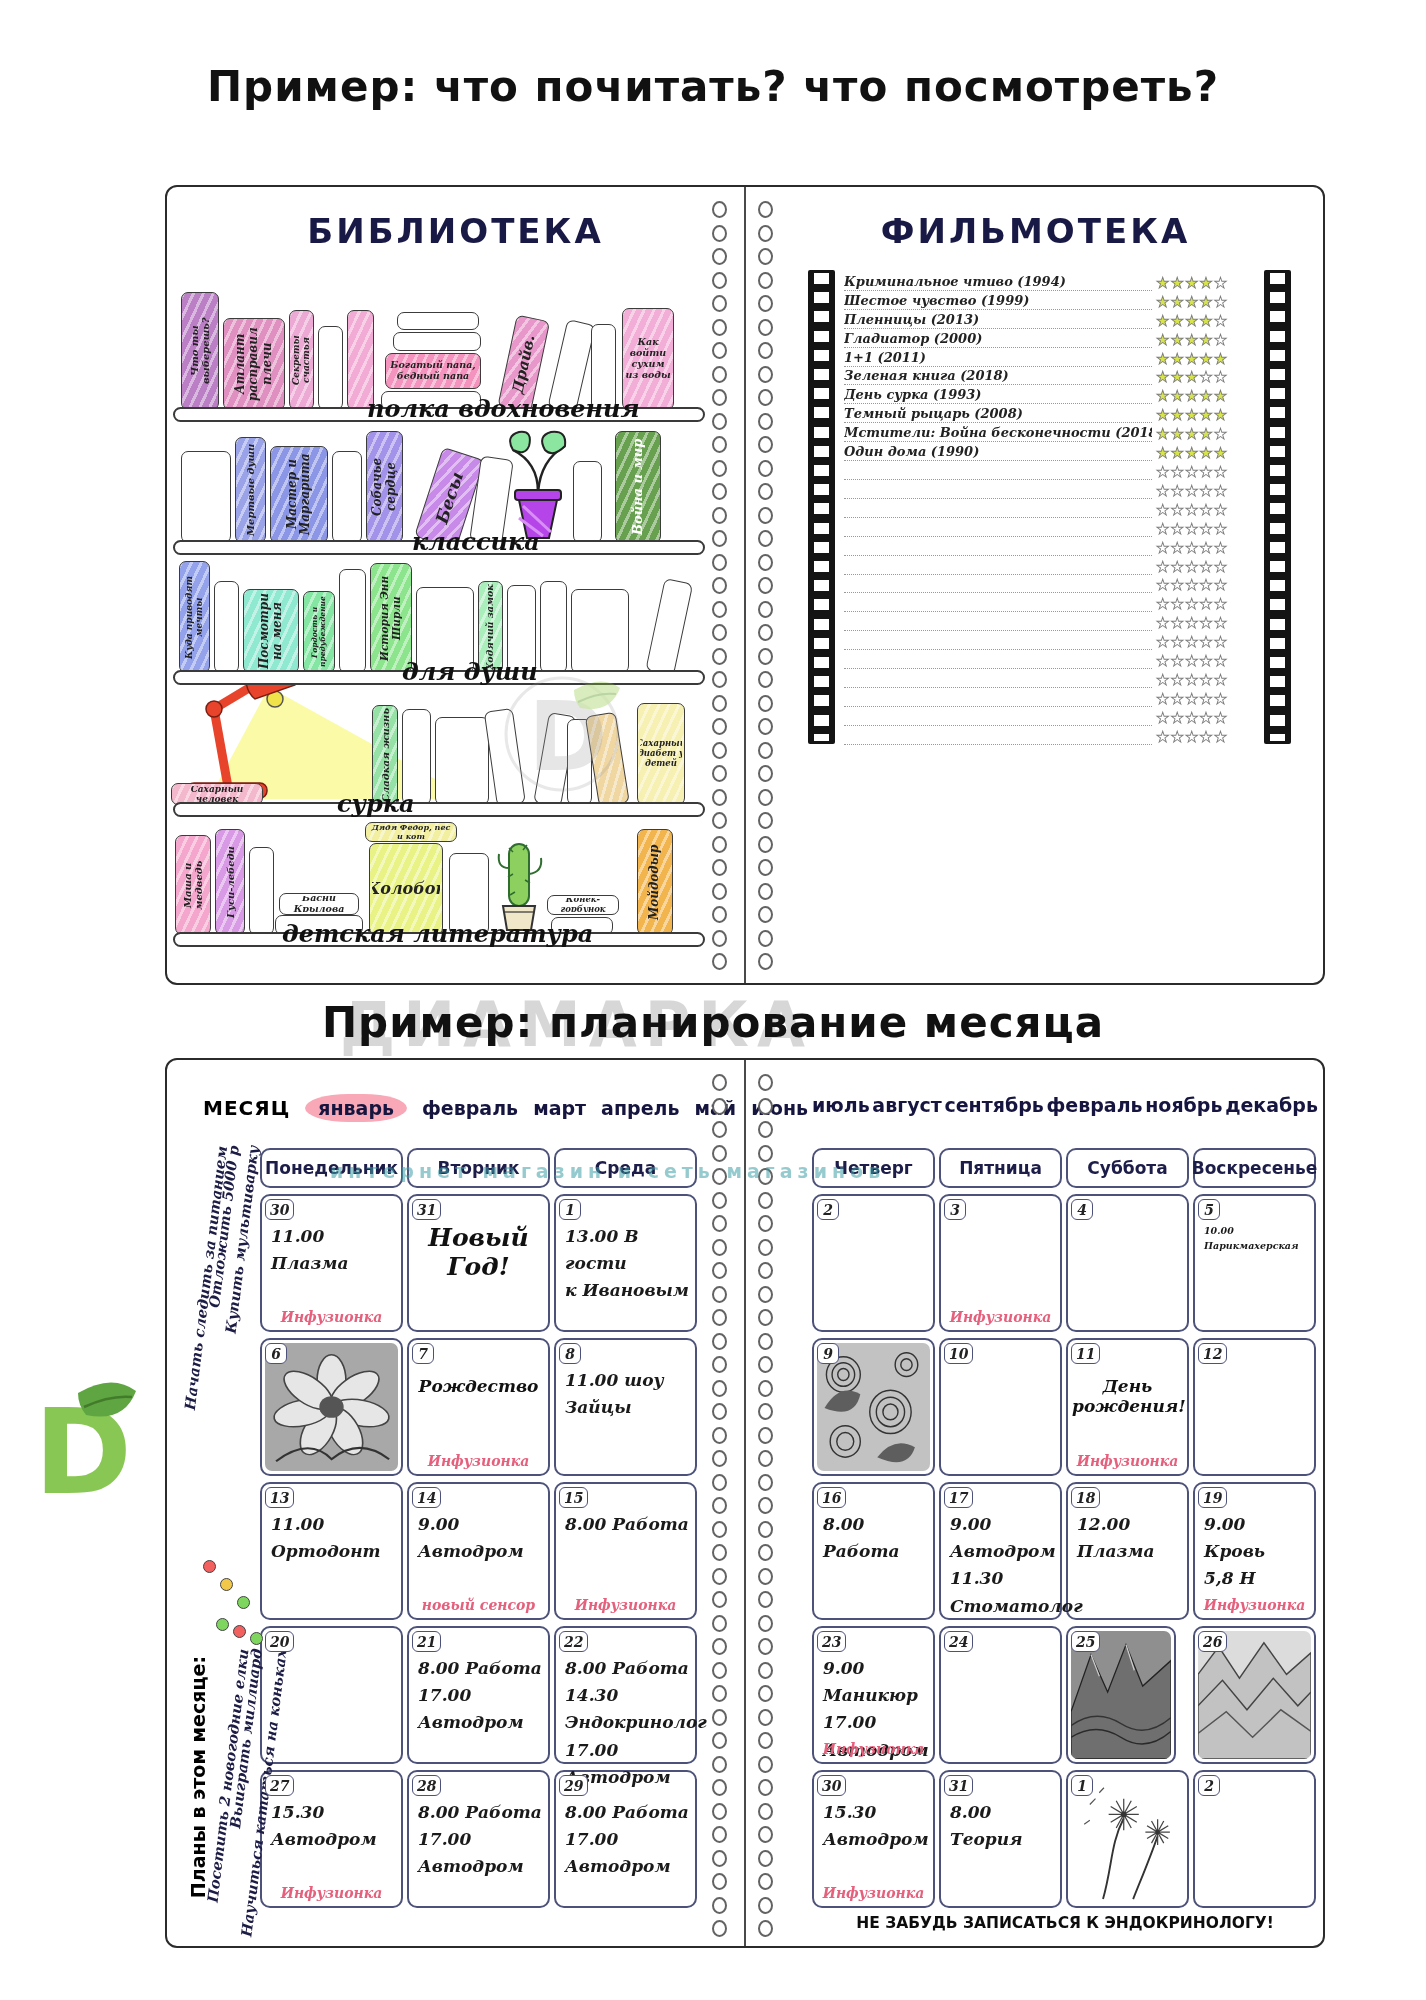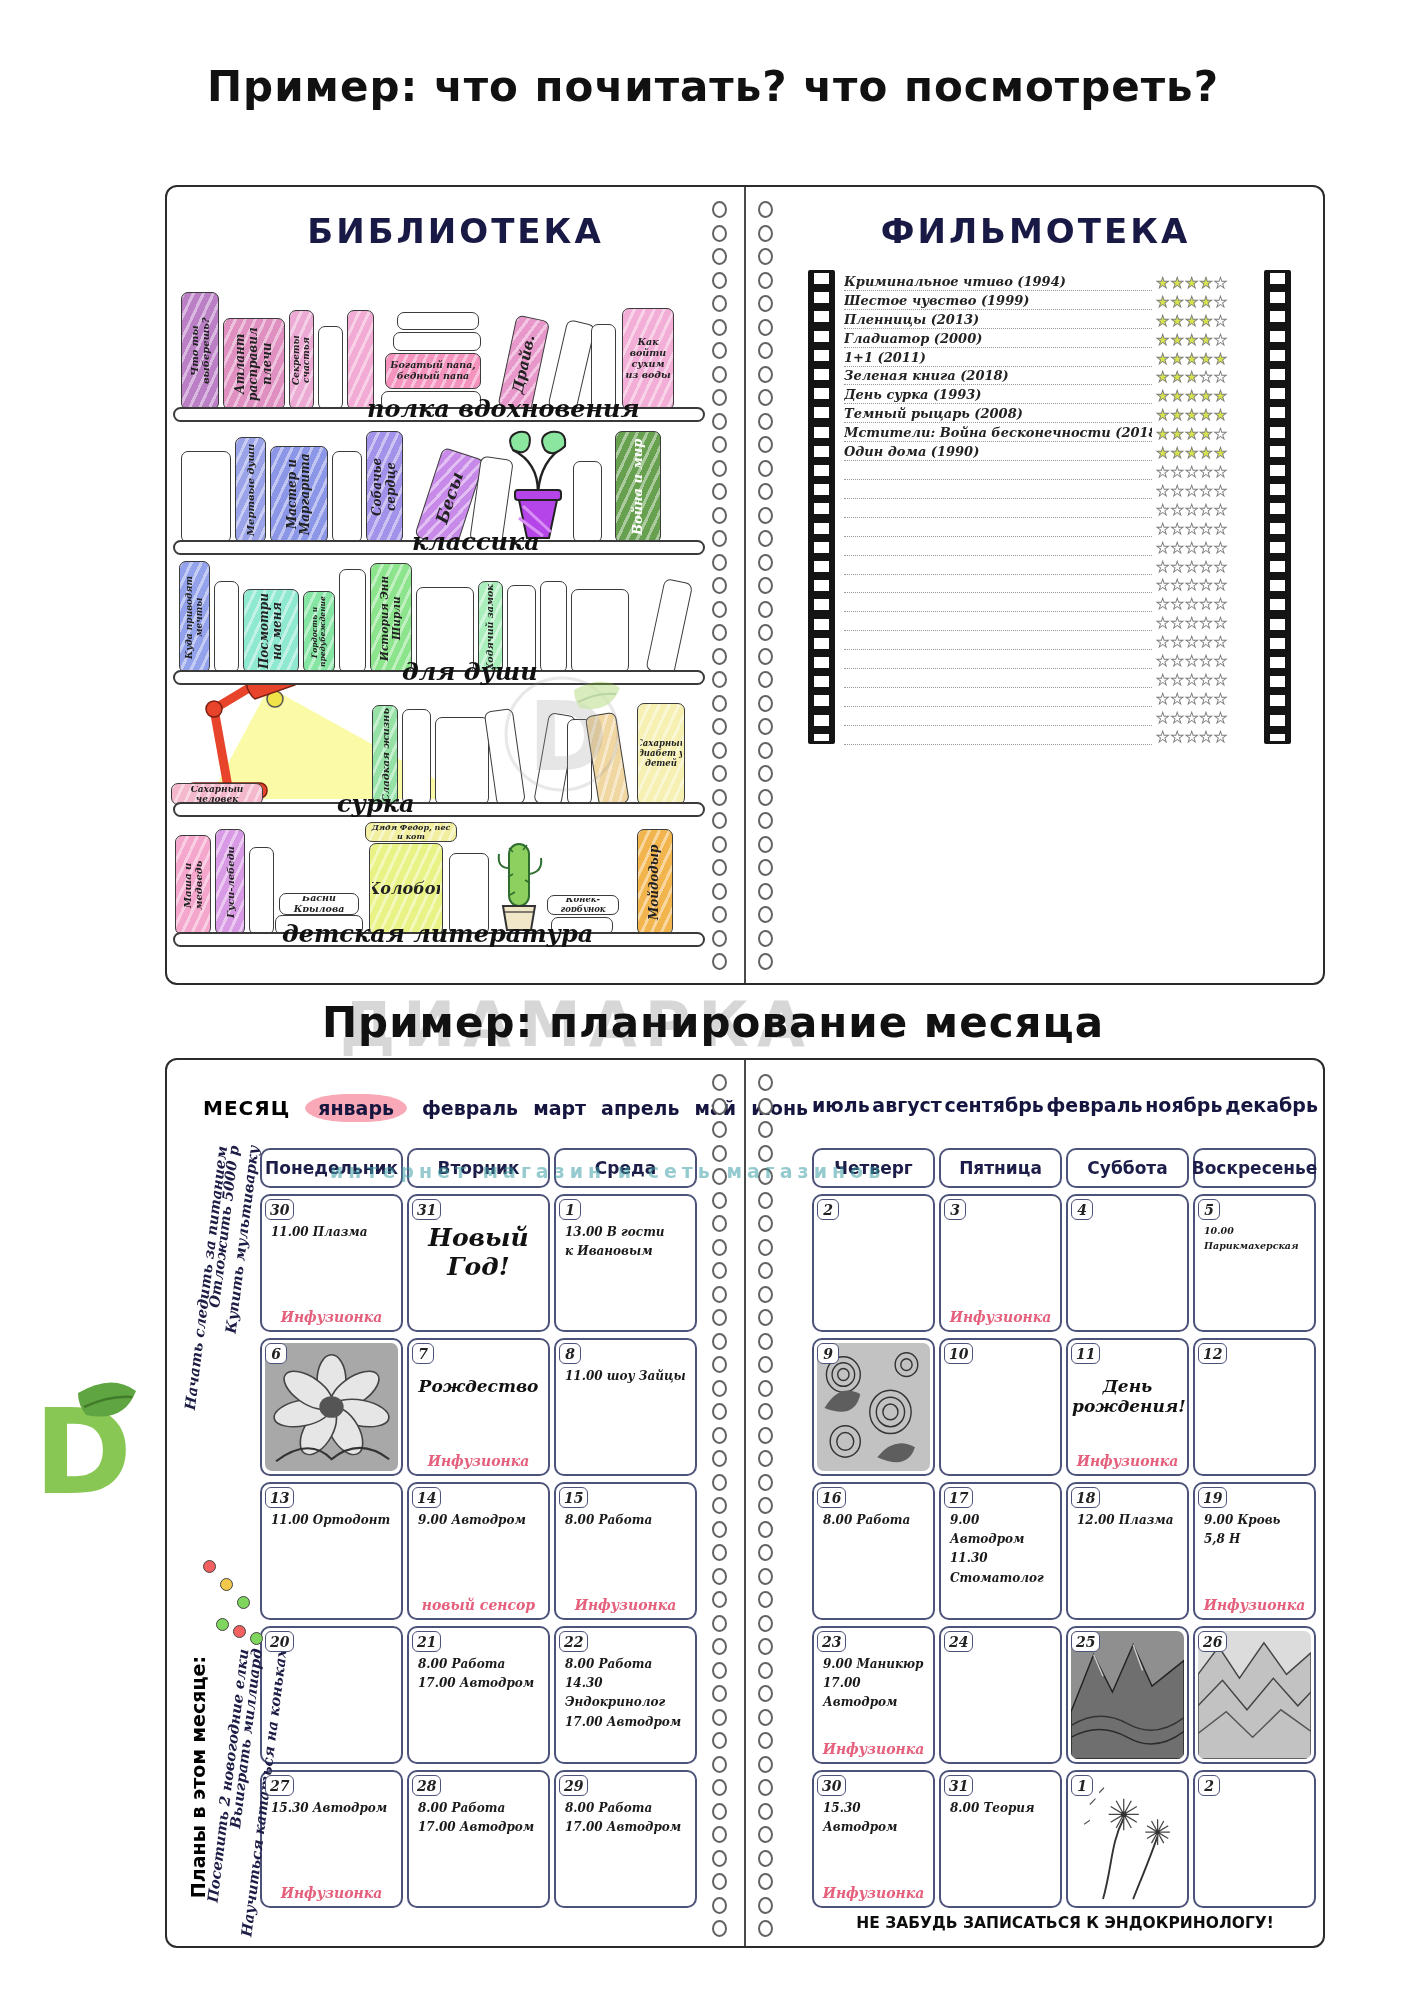--- a/index.html
+++ b/index.html
@@ -64,21 +64,21 @@
   .month.sel { background:#f8a8b6; border-radius:50% / 58%; padding:3px 13px; }
   .dh { position:absolute; top:88px; height:40px; border:2px solid #4d527a; border-radius:10px;
         background:#fff; display:flex; align-items:center; justify-content:center;
         font-weight:700; font-size:17px; color:#1d1d49; z-index:2; }
   .cell { position:absolute; height:138px; border:2px solid #4d527a; border-radius:10px; background:#fff; }
   .dbadge { position:absolute; top:3px; left:3px; min-width:22px; height:21px; padding:0 4px;
             border:1.7px solid #4d527a; border-radius:6px; background:#fff; z-index:3;
             display:flex; align-items:center; justify-content:center;
             font-family:"DejaVu Serif", serif; font-style:italic; font-weight:700; font-size:14px; color:#222; }
   .lines { position:absolute; top:27px; left:9px; right:4px; font-family:"DejaVu Serif", serif;
-           font-style:italic; font-weight:600; font-size:12px; color:#1a1a1a; line-height:1.6; z-index:2; }
+           font-style:italic; font-weight:600; font-size:17px; color:#1a1a1a; line-height:1.6; z-index:2; }
   .big  { position:absolute; top:28px; left:0; right:0; text-align:center; font-family:"DejaVu Serif", serif;
           font-style:italic; font-weight:700; font-size:25px; color:#111; line-height:1.15; z-index:2; }
   .big2 { position:absolute; top:36px; left:4px; right:4px; text-align:center; font-family:"DejaVu Serif", serif;
           font-style:italic; font-weight:700; font-size:17px; color:#111; z-index:2; }
   .accent { position:absolute; bottom:5px; left:0; right:0; text-align:center; color:#e4607c;
             font-family:"DejaVu Serif", serif; font-style:italic; font-weight:700; font-size:14px; z-index:2; }
   .cellimg { position:absolute; left:3px; top:3px; right:3px; bottom:3px; border-radius:7px;
              overflow:hidden; z-index:1; }
   .cellimg svg { width:100%; height:100%; display:block; }
   .vtext { position:absolute; writing-mode:vertical-rl; transform:rotate(187deg);
@@ -749,21 +749,21 @@
         <div class="dbadge">23</div>
         <div class="lines">
           <div>9.00 Маникюр</div>
           <div>17.00 Автодром</div>
         </div>
         <div class="accent">Инфузионка</div>
       </div>
       <div class="cell" style="left: 772px; top: 566px; width: 123px;">
         <div class="dbadge">24</div>
       </div>
-      <div class="cell" style="left: 899px; top: 566px; width: 123px; text-decoration: underline;">
+      <div class="cell" style="left: 899px; top: 566px; width: 110px; text-decoration: underline;">
         <div class="cellimg">
           <svg viewBox="0 0 120 130" preserveAspectRatio="none">
     <rect width="120" height="130" fill="#8f8f8f"></rect>
     <path d="M0,82 L24,24 L44,62 L66,14 L86,56 L120,30 L120,130 L0,130 Z" fill="#6f6f6f" stroke="#222" stroke-width="1.5"></path>
     <path d="M0,96 Q30,78 60,94 T120,88" stroke="#333" stroke-width="1.5" fill="none"></path>
     <path d="M0,108 Q30,92 60,108 T120,102" stroke="#2a2a2a" stroke-width="1.5" fill="none"></path>
     <path d="M24,24 L34,46 M66,14 L76,40" stroke="#ccc" stroke-width="1.5"></path>
           </svg>
         </div>
         <div class="dbadge">25</div>

